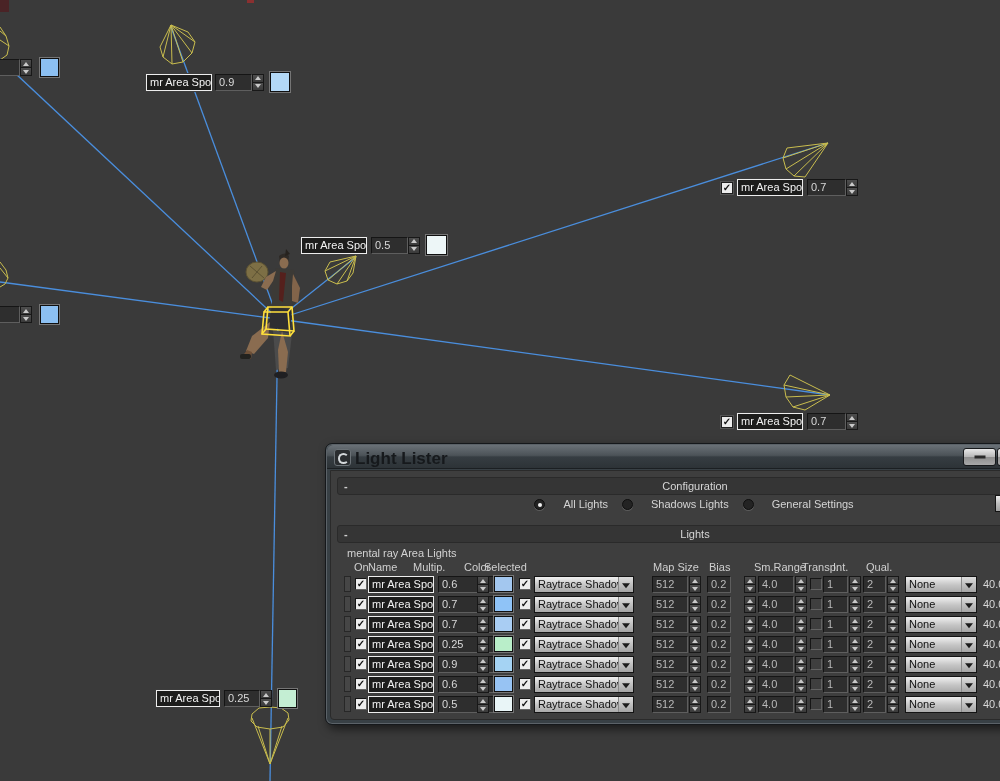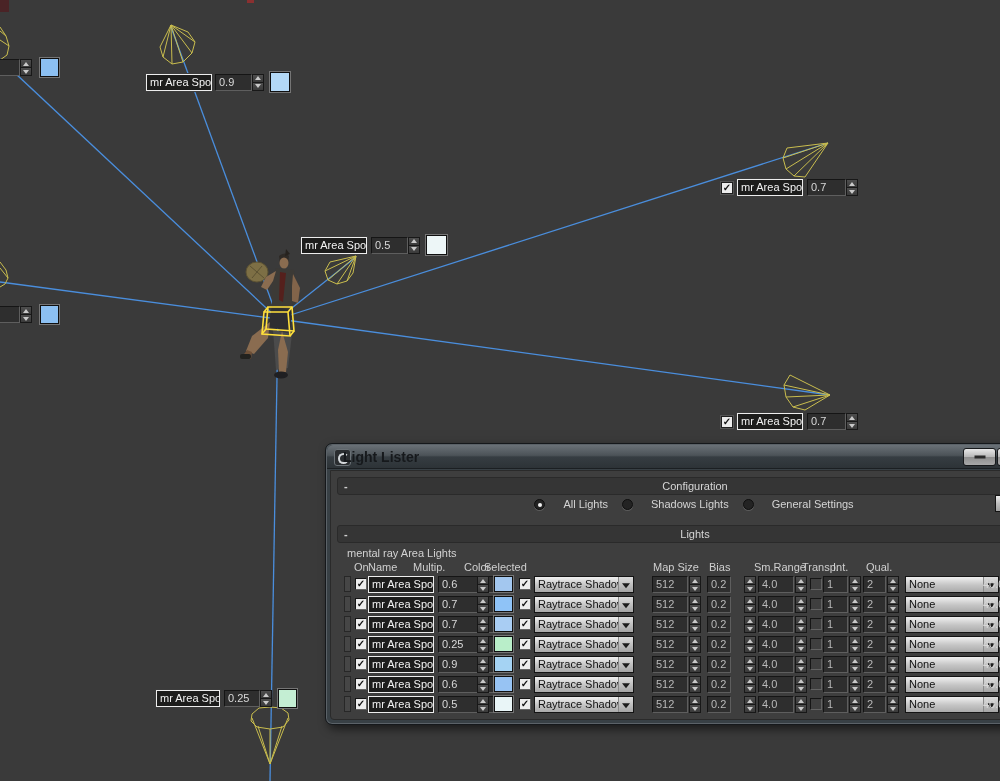--- a/index.html
+++ b/index.html
@@ -24,21 +24,21 @@
   .spin b.dn:after{border-top:4px solid #c9c9c9;}
   .swatch{box-sizing:border-box;border:1px solid #101010;box-shadow:0 0 0 1px #757575;}
   .vchk{box-sizing:border-box;width:12px;height:12px;background:#ececec;border:1px solid #202020;
         box-shadow:0 0 0 1px #555;color:#101010;font-size:10px;line-height:10px;text-align:center;font-weight:bold;}
   
   .win{position:absolute;left:325px;top:443px;width:736px;height:280px;background:#384045;
        border:1px solid #15181b;border-radius:7px;box-shadow:inset 0 0 0 1px #5b6268,3px 4px 10px rgba(0,0,0,.55);}
   .titlebar{position:absolute;left:1px;right:1px;top:1px;height:23px;border-radius:6px 6px 0 0;
        background:linear-gradient(#6a7177 0%,#4c5358 45%,#363d42 52%,#2d3337 100%);
        border-bottom:1px solid #1b1f22;}
-  .title-text{position:absolute;left:16px;top:4px;font-size:14px;font-weight:bold;color:#16191c;}
+  .title-text{position:absolute;left:28px;top:4px;font-size:17px;font-weight:bold;color:#16191c;}
   .logo{position:absolute;left:7px;top:4px;width:15px;height:15px;border-radius:3px;background:#2a2d30;
        border:1px solid #6a7176;}
   .logo i{position:absolute;left:3px;top:3px;width:7px;height:7px;border:2px solid #d4d8db;
        border-radius:50%;border-right-color:transparent;display:block;}
   .winbtn{position:absolute;top:3px;width:31px;height:16px;border-radius:3px;border:1px solid #17191b;
        background:linear-gradient(#e8e8e8,#b9b9b9 48%,#8f8f8f 52%,#a8a8a8);}
   .winbtn i{position:absolute;left:50%;top:50%;transform:translate(-50%,-50%);width:11px;height:3px;background:#2a2a2a;display:block;}
   .win-body{position:absolute;left:4px;right:4px;top:26px;bottom:4px;background:#3e3e3e;
        border:1px solid #2a2a2a;border-radius:0 0 4px 4px;}
   .rollbar{position:absolute;left:6px;width:714px;height:16px;background:#353535;border:1px solid #2a2a2a;
@@ -67,21 +67,21 @@
   .f-on{left:24px;} .f-shon{left:188px;} .f-tr{left:479px;}
   .f-name{left:37px;width:58px;}
   .f-mult{left:107px;width:60px;} .f-mspin{left:146px;}
   .f-col{left:163px;width:19px;height:16px;}
   .f-shdd{left:203px;width:100px;}
   .f-map{left:321px;width:36px;} .f-mapspin{left:358px;}
   .f-bias{left:376px;width:24px;} .f-biasspin{left:413px;}
   .f-sm{left:427px;width:36px;} .f-smspin{left:464px;}
   .f-int{left:492px;width:25px;} .f-intspin{left:518px;}
   .f-qual{left:532px;width:23px;} .f-qualspin{left:556px;}
-  .f-none{left:574px;width:94px;}
+  .f-none{left:574px;width:72px;}
   .f-decay{left:652px;top:4px;color:#d8d8d8;}
   .dd{box-sizing:border-box;height:17px;background:linear-gradient(#f0f0f0,#c4c4c4 55%,#ababab);
       border:1px solid #141414;display:flex;}
   .ddtxt{flex:1;font-style:normal;color:#101010;line-height:15px;padding-left:3px;white-space:nowrap;overflow:hidden;}
   .ddarrow{width:14px;border-left:1px solid #8a8a8a;position:relative;font-style:normal;
       background:linear-gradient(#dcdcdc,#a5a5a5);}
   .ddarrow:after{content:"";position:absolute;left:50%;top:50%;transform:translate(-50%,-35%);
       border-left:4px solid transparent;border-right:4px solid transparent;border-top:5px solid #1c1c1c;}
   .dim{color:#b9b9b9;}
 </style>

